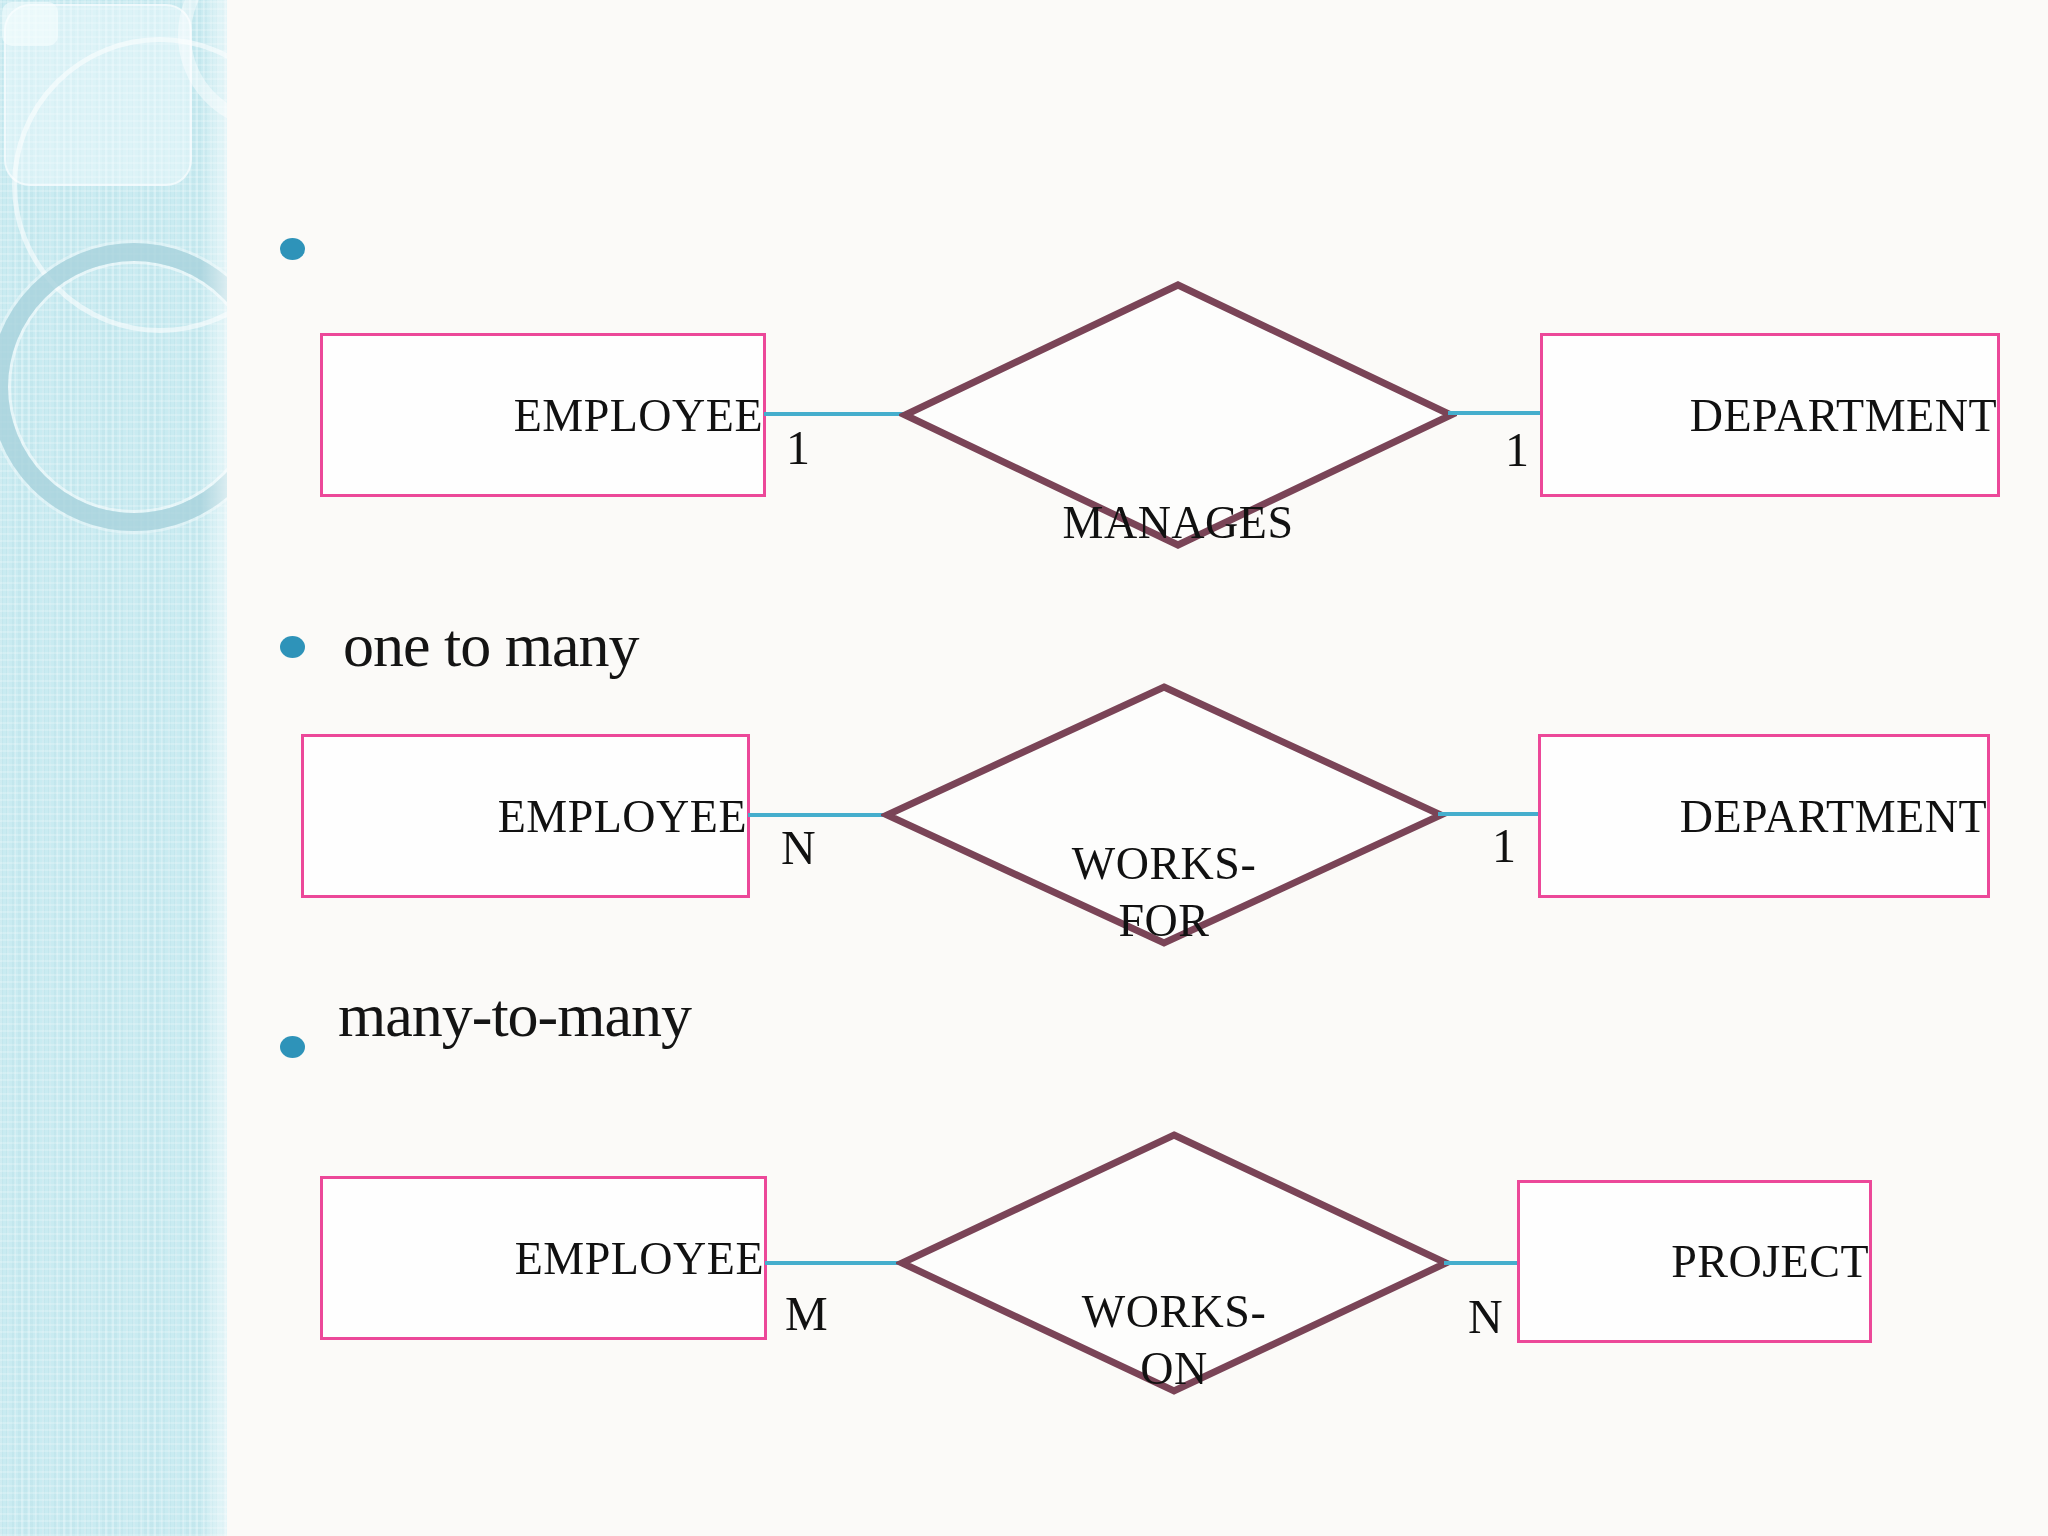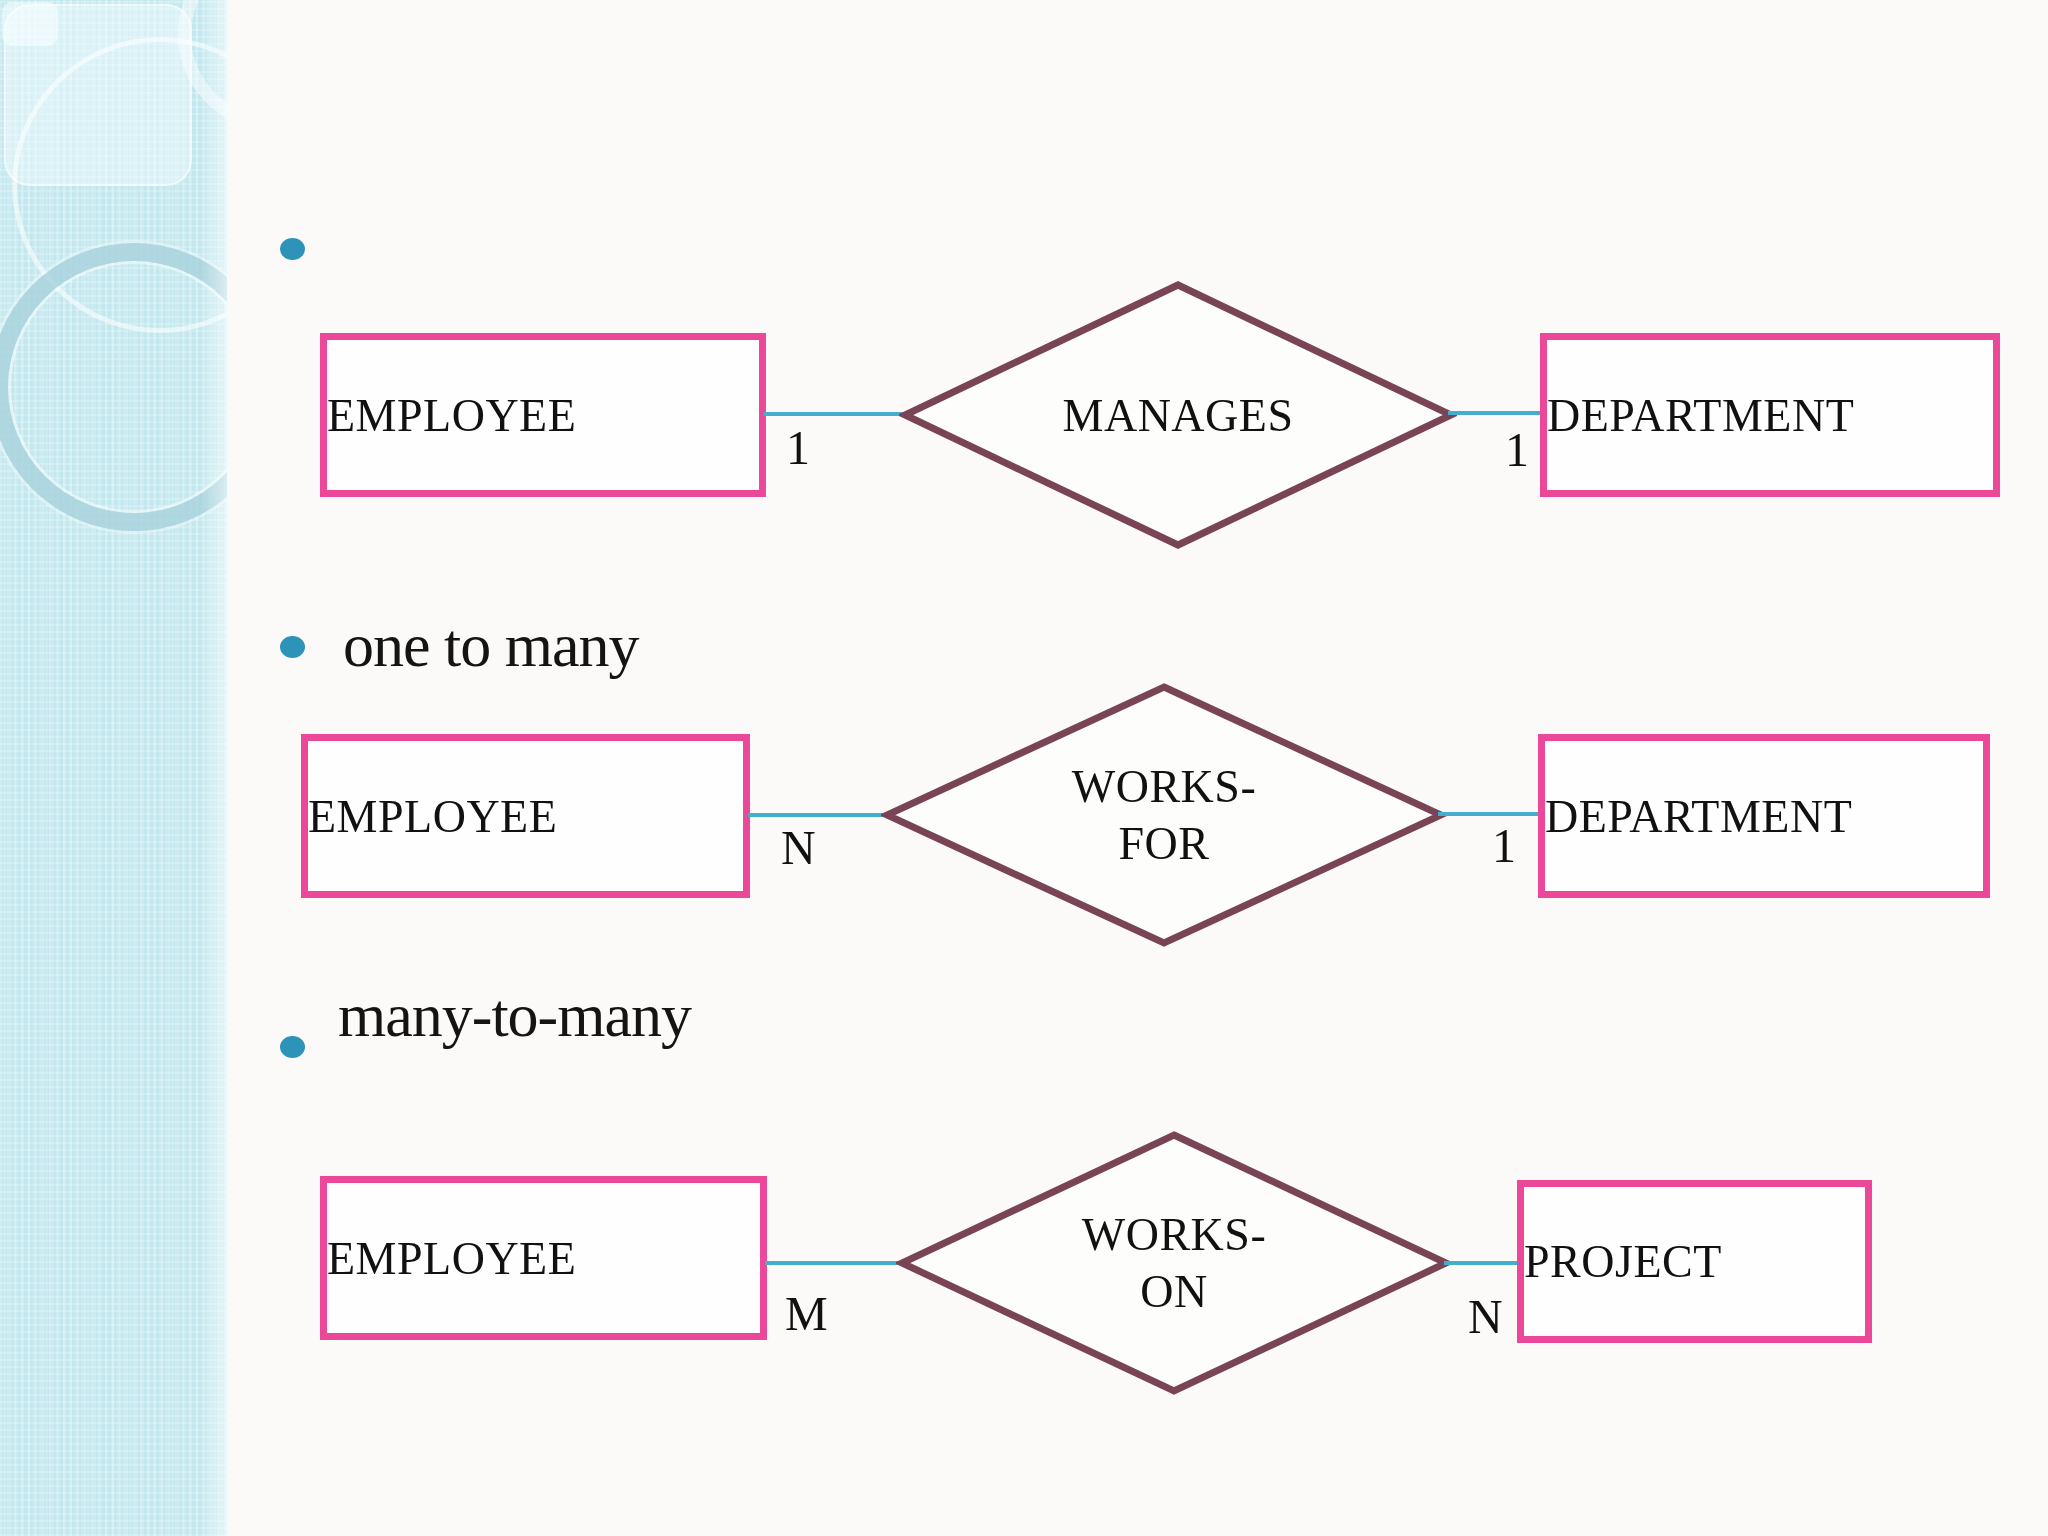--- a/index.html
+++ b/index.html
@@ -49,29 +49,29 @@
     position:absolute; width:25px; height:22px; border-radius:50%;
     background:#2e93b9;
   }
   .heading {
     position:absolute; font-size:62px; line-height:70px; letter-spacing:-1px;
     white-space:nowrap; color:#141414;
   }
   
   .entity {
     position:absolute; box-sizing:border-box;
-    border:7px solid #ec4899; background:#fefefe;
-    display:flex; align-items:center; justify-content:flex-start;
+    border:3px solid #ec4899; background:#fefefe;
+    display:flex; align-items:center; justify-content:flex-end;
     font-size:46px; color:#111; letter-spacing:.5px; white-space:nowrap;
   }
   .diamond-wrap { position:absolute; }
   .diamond-wrap svg { display:block; }
   .diamond-label {
     position:absolute; left:0; top:0; width:100%; height:100%;
-    display:flex; flex-direction:column; align-items:center; justify-content:center;
+    display:flex; flex-direction:column; align-items:center; justify-content:flex-end;
     font-size:46px; line-height:57px; color:#111; letter-spacing:.5px; text-align:center;
   }
   .connector { position:absolute; height:4px; background:#45aecd; }
   .card-label {
     position:absolute; font-size:48px; line-height:48px; color:#111;
   }
 </style>
 </head>
 <body>
 

